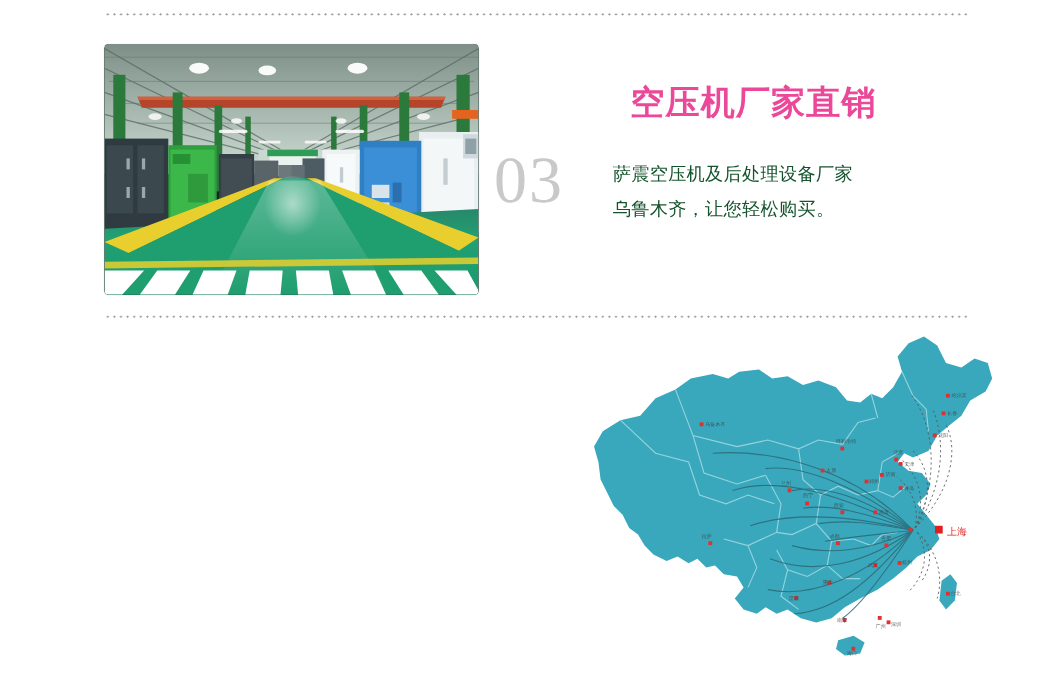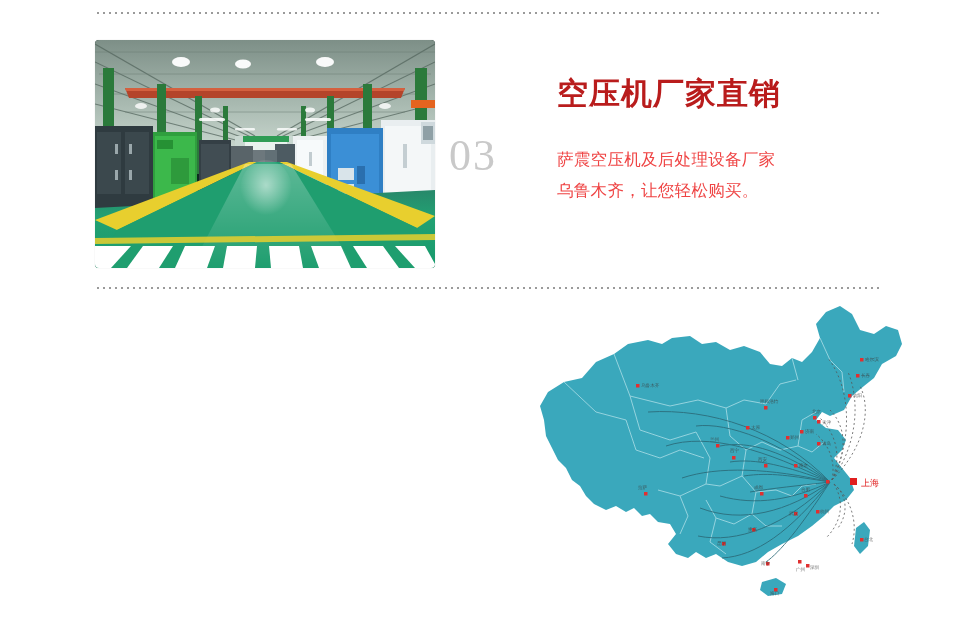--- a/index.html
+++ b/index.html
@@ -41,36 +41,37 @@
 
   .bignum{
     position:absolute;
     font-family:"Liberation Serif","DejaVu Serif",serif;
     font-weight:400;
     color:#c9c9c9;
     letter-spacing:2px;
     line-height:1;
     user-select:none;
   }
-  #number-03{ left:449px; top:104px; font-size:44px; }
+  #number-03{ left:449px; top:104px; font-size:60px; }
 
   .headline{
     position:absolute;
-    color:#b91c1c;
+    color:#ec4899;
     font-weight:bold;
     font-size:31px;
     letter-spacing:1px;
     line-height:1;
     white-space:nowrap;
+    margin-left:16px;
   }
   #headline-03{ left:557px; top:48px; }
 
   .bodytext{
     position:absolute;
-    color:#ef4444;
+    color:#14532d;
     font-size:16.5px;
     line-height:31px;
     white-space:nowrap;
   }
   #body-03{ left:557px; top:114px; }
   .bodytext div{ letter-spacing:.3px; }
 
   
   #section-04 { top:300px; left:0; width:919px; height:318px; }
 

